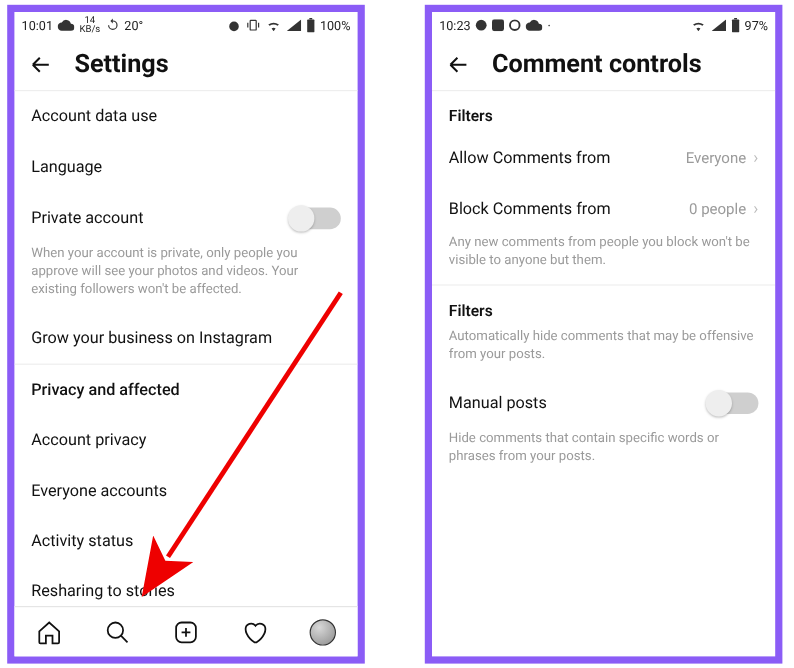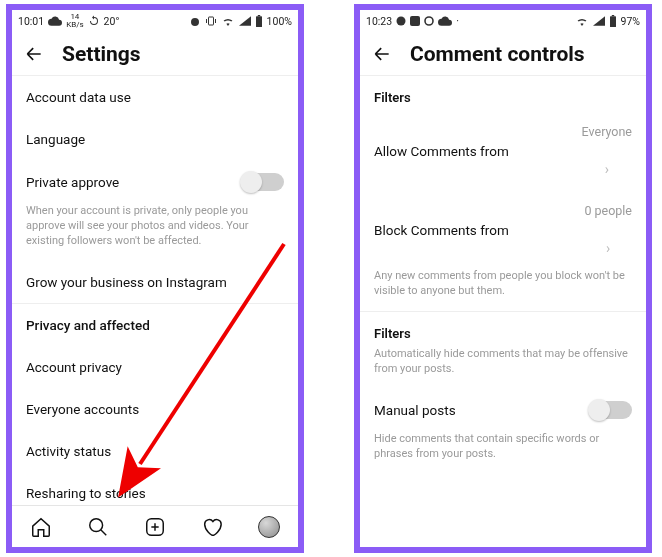--- a/index.html
+++ b/index.html
@@ -7,21 +7,21 @@
   .phone { width: 298px; height: 549px; border: 6px solid #8b5cf6; background: #fff; display: flex; flex-direction: column; overflow: hidden; position: relative; justify-content: center; }
   .statusbar { height: 22px; display: flex; align-items: center; justify-content: space-between; padding: 0 6px; font-size: 10.5px; color: #222; }
   .statusbar .left, .statusbar .right { display: flex; align-items: center; gap: 4px; }
   .sb-icon { display: inline-flex; align-items: center; }
   .header { height: 44px; display: flex; align-items: center; gap: 18px; padding: 0 12px; border-bottom: 1px solid #eee; }
   .header .back { width: 20px; height: 20px; display: flex; align-items: center; justify-content: center; }
   .header .title { font-size: 21px; font-weight: 700; color: #111; }
   .scroll { flex: 1; overflow: hidden; }
   .row { padding: 13px 14px; font-size: 13.5px; color: #111; display: flex; align-items: center; justify-content: space-between; }
   .row.linky { cursor: pointer; }
-  .row .val { color: #9b9b9b; font-size: 12.5px; display: flex; align-items: center; gap: 22px; flex-direction: column; }
+  .row .val { color: #9b9b9b; font-size: 12.5px; display: flex; align-items: center; gap: 6px; }
   .sub { padding: 0 14px 12px 14px; font-size: 11px; color: #9a9a9a; line-height: 1.35; }
   .section-label { padding: 14px 14px 6px 14px; font-size: 13px; font-weight: 600; color: #111; }
   .divider { height: 1px; background: #eee; }
   .toggle { width: 42px; height: 18px; border-radius: 10px; position: relative; }
   .toggle .knob { position: absolute; width: 22px; height: 22px; border-radius: 50%; top: -2px; box-shadow: 0 1px 2px rgba(0,0,0,.25); }
   .toggle.off { background: #cfcfcf; }
   .toggle.off .knob { left: -2px; background: #eee; }
   .toggle.on { background: #7fcaf4; }
   .toggle.on .knob { right: -2px; background: #1da1f2; }
   .bottomnav { height: 42px; border-top: 1px solid #e5e5e5; display: flex; align-items: center; justify-content: space-around; background: #fff; }
@@ -94,21 +94,21 @@
   </div>
 
   <div class="scroll">
     <div class="row linky">
         <span>Account data use</span>
       </div>
     <div class="row linky">
         <span>Language</span>
       </div>
     <div class="row">
-      <span>Private approve</span>
+      <span>Private account</span>
       <div class="toggle off">
           <div class="knob"></div>
         </div>
     </div>
     <div class="sub">When your account is private, only people you approve will see your photos and videos. Your existing followers won't be affected.</div>
     <div class="row linky">
         <span>Grow your business on Instagram</span>
       </div>
     <div class="divider"></div>
     <div class="row" style="font-weight:500">

